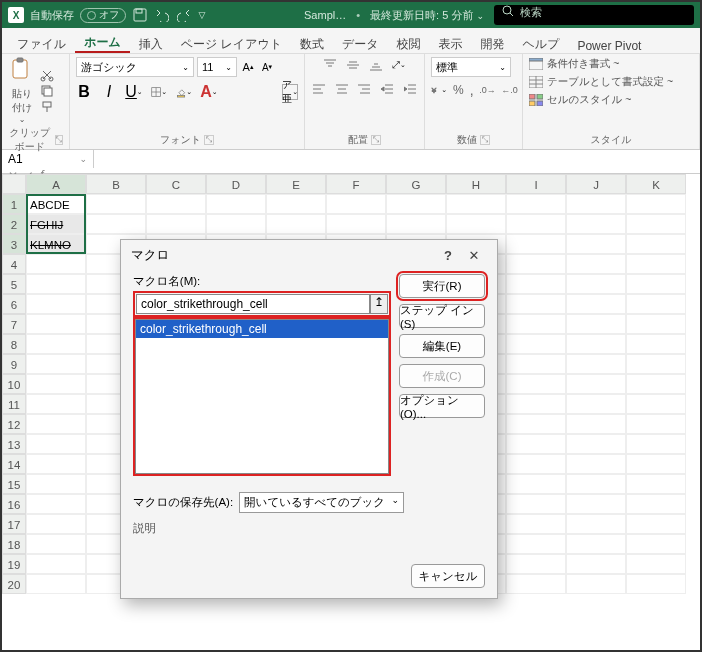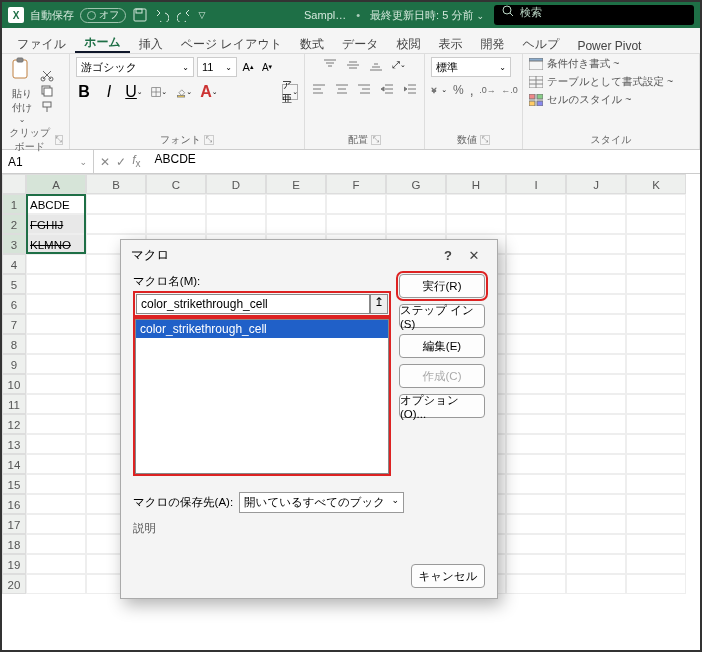--- a/index.html
+++ b/index.html
@@ -12,42 +12,42 @@
 .titlebar .xl-icon { width: 16px; height: 16px; background: #fff; color: #1e6f46; font-size: 10px; font-weight: bold; display: flex; align-items: center; justify-content: center; border-radius: 2px; }
 .titlebar .autosave-pill { border: 1px solid #9fc5af; border-radius: 9px; padding: 0 6px; font-size: 10px; height: 15px; display:flex; align-items:center; gap:3px;}
 .titlebar .autosave-pill .dot{width:9px;height:9px;border-radius:50%;border:1px solid #9fc5af;}
 .titlebar .qat-icon { width: 16px; height: 16px; display: flex; align-items: center; justify-content: center; }
 .titlebar .qat-icon svg { stroke: #d4e8dc; fill: none; }
 .search-box { background: #000000; border-radius: 3px; height: 20px; width: 200px; display: flex; padding: 0 8px; gap: 6px; color: #bcd8c7; font-size: 11px; }
 
 
 .tabs { background: #f5f5f5; height: 26px; display: flex; align-items: flex-end; padding: 0 6px; font-size: 12px; border-bottom: 1px solid #ddd; }
 .tab { padding: 0 9px; color: #444; cursor: pointer; }
-.tab.active { font-weight: bold; border-bottom: 2px solid #0f172a; color: #1e6f46; }
+.tab.active { font-weight: bold; border-bottom: 2px solid #b91c1c; color: #1e6f46; }
 
 
 .ribbon { background: #f5f5f5; height: 96px; display: flex; border-bottom: 1px solid #ccc; }
 .ribbon-group { border-right: 1px solid #ddd; display: flex; flex-direction: column; padding: 3px 6px 2px; }
 .ribbon-group .rg-body { flex: 1; display: flex; align-items: center; gap: 4px; }
 .ribbon-group .rg-label { text-align: center; font-size: 10px; color: #666; padding-top: 2px; display:flex; justify-content:center; align-items:center; gap:3px;}
 .rg-label .launcher{font-size:8px;color:#888;border:1px solid #ccc; width:10px;height:10px;display:flex;align-items:center;justify-content:center;}
 .ribbon svg { stroke: #777; fill: none; }
 .big-btn { width: 40px; text-align: center; font-size: 10px; color: #555; }
 .big-btn .ico { width: 28px; height: 28px; margin: 0 auto 2px; }
 .mini-grid { display: grid; grid-template-columns: repeat(2, 18px); gap: 2px; }
 .mini-grid div { width: 16px; height: 14px; }
 .font-row { display: flex; gap: 3px; align-items: center; margin-bottom: 3px; }
 .font-sel { border: 1px solid #ccc; background: #fff; font-size: 11px; padding: 1px 4px; height: 20px; display: flex; align-items: center; justify-content: space-between; }
 .num-sel { border: 1px solid #ccc; background: #fff; font-size: 11px; padding: 1px 4px; height: 20px; width:80px; display:flex; align-items:center; justify-content:space-between;}
 .ico16 { width: 16px; height: 16px; display: inline-flex; align-items: center; justify-content: center; }
 .style-row{display:flex;align-items:center;gap:4px;font-size:10.5px;color:#555;margin-bottom:2px;}
 .style-row .sico{width:14px;height:12px;}
 
 
-.fbar { height: 24px; display: flex; border-bottom: 1px solid #ccc; font-size: 12px; background:#fff; }
+.fbar { height: 24px; display: flex; border-bottom: 1px solid #ccc; font-size: 12px; background:#fff;flex-direction:column; }
 .namebox { width: 92px; border-right: 1px solid #ccc; padding: 2px 6px; display: flex; align-items: center; justify-content: space-between; }
 .fb-btns { display: flex; align-items: center; gap: 6px; padding: 0 6px; color: #888; }
 .formula-input { flex: 1; padding: 2px 8px; }
 
 
 .grid { display: grid; grid-template-columns: 24px repeat(11, 60px); font-size: 11.5px; }
 .hdr { background: #eef0ee; border: 0.5px solid #ddd; text-align: center; height: 20px; line-height: 20px; color: #555; }
 .hdr.sel { background: #d6e4d8; }
 .rowhdr { background: #eef0ee; border: 0.5px solid #ddd; text-align: center; height: 20px; line-height: 20px; color: #555; }
 .rowhdr.sel { background: #d6e4d8; }

